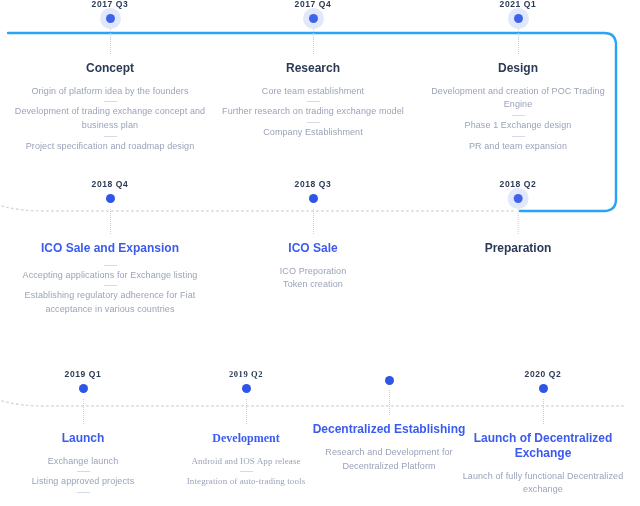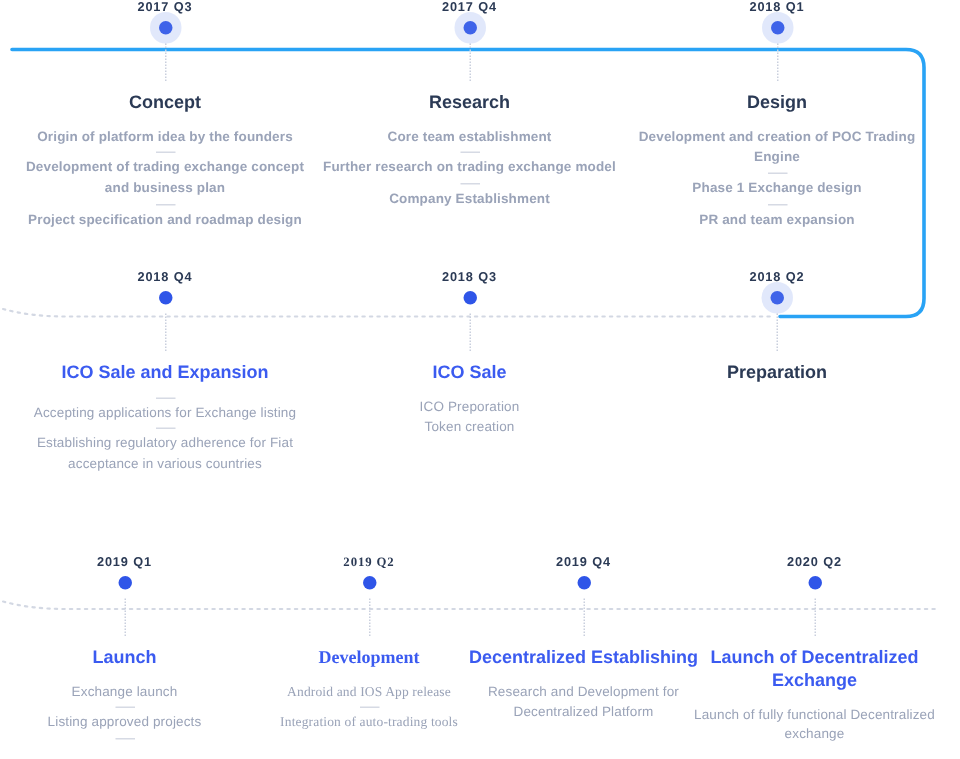--- a/index.html
+++ b/index.html
@@ -123,21 +123,21 @@
   }
   .sep {
     display: block;
     width: 13px;
     height: 0;
     margin: 3px auto;
     border-top: 1.5px solid #d6dae4;
   }
 
   
-  .w-r1 { width: 200px; font-weight: bold; }
+  .w-r1 { width: 200px; }
   .w-r2 { width: 200px; }
   .w-r3 { width: 170px; }
 </style>
 </head>
 <body>
 
 <div id="roadmap">
 
   <svg class="track-svg" viewBox="0 0 640 506" xmlns="http://www.w3.org/2000/svg">
 
@@ -176,21 +176,21 @@
       <div class="ms-body w-r1">
         <div class="ms-line">Core team establishment</div>
         <span class="sep"></span>
         <div class="ms-line">Further research on trading exchange model</div>
         <span class="sep"></span>
         <div class="ms-line">Company Establishment</div>
       </div>
     </div>
 
     <div class="milestone" style="left:518px;">
-      <div class="date-label">2018 Q1</div>
+      <div class="date-label">2021 Q1</div>
       <div class="node-slot">
         <span class="node glow"></span>
       </div>
       <div class="stem stem-1"></div>
       <div class="ms-title">Design</div>
       <div class="ms-body w-r1">
         <div class="ms-line">Development and creation of POC Trading Engine</div>
         <span class="sep"></span>
         <div class="ms-line">Phase 1 Exchange design</div>
         <span class="sep"></span>
@@ -264,21 +264,20 @@
       <div class="stem stem-3"></div>
       <div class="ms-title accent">Development</div>
       <div class="ms-body w-r3">
         <div class="ms-line">Android and IOS App release</div>
         <span class="sep"></span>
         <div class="ms-line">Integration of auto-trading tools</div>
       </div>
     </div>
 
     <div class="milestone" style="left:389px;">
-      <div class="date-label">2019 Q4</div>
       <div class="node-slot">
         <span class="node"></span>
       </div>
       <div class="stem stem-3"></div>
       <div class="ms-title accent">Decentralized Establishing</div>
       <div class="ms-body w-r3">
         <div class="ms-line">Research and Development for Decentralized Platform</div>
       </div>
     </div>
 

